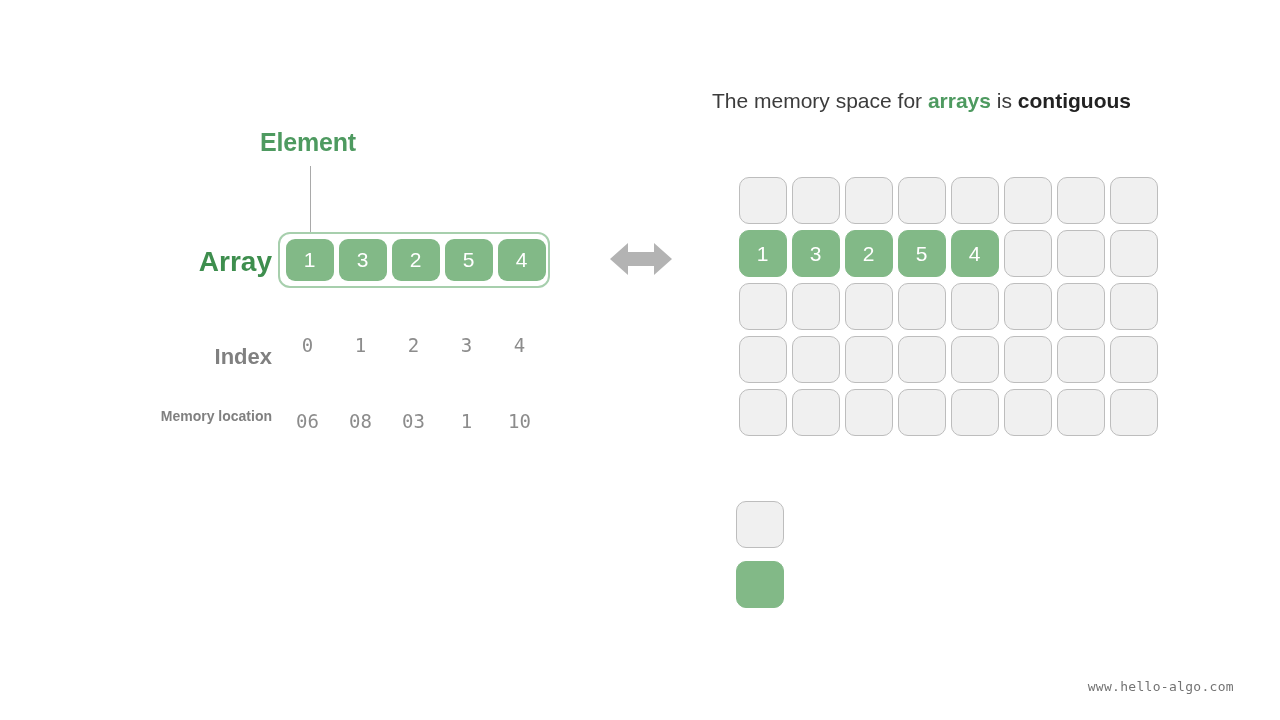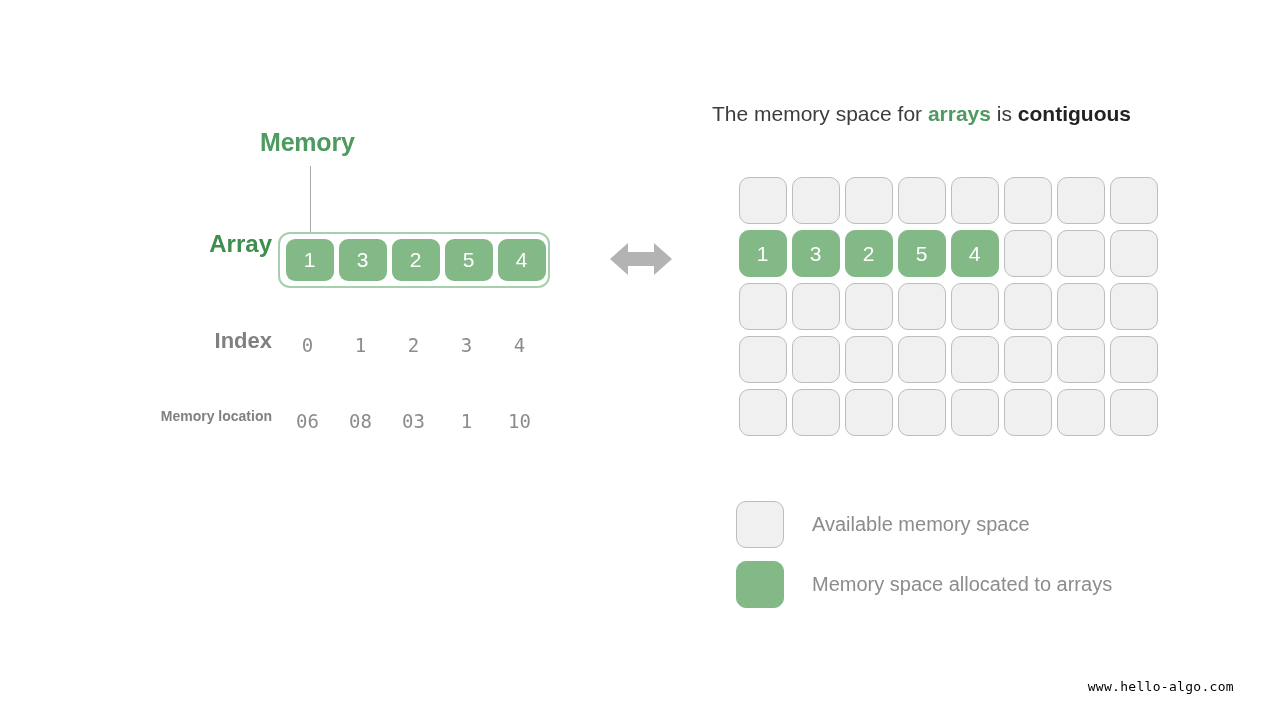--- a/index.html
+++ b/index.html
@@ -76,26 +76,26 @@
     font-weight: bold;
     white-space: nowrap;
     text-align: right;
   }
   .row-label-wrap {
     position: absolute;
     left: 0;
     width: 272px;
   }
   .label-array {
-    top: 230px;
-    font-size: 24px;
+    top: 246px;
+    font-size: 28px;
     color: #3e8e4e;
   }
   .label-index {
-    top: 328px;
+    top: 344px;
     font-size: 22px;
     color: #808080;
   }
   .label-memory {
     top: 408px;
     font-size: 14px;
     color: #808080;
   }
 
   .value-row {
@@ -125,21 +125,21 @@
     top: 235px;
     width: 62px;
     height: 48px;
   }
 
   
 
   .memory-title {
     position: absolute;
     left: 712px;
-    top: 102px;
+    top: 89px;
     font-size: 21px;
     color: #3c3c3c;
     white-space: nowrap;
   }
   .memory-title .hl-green {
     color: #4e9a60;
     font-weight: bold;
   }
   .memory-title .hl-dark {
     color: #222222;
@@ -210,30 +210,30 @@
     white-space: nowrap;
   }
 
   
   .watermark {
     position: absolute;
     right: 46px;
     bottom: 26px;
     font-family: "DejaVu Sans Mono", monospace;
     font-size: 13px;
-    color: #000000;
+    color: #737373;
     letter-spacing: 0.3px;
   }
 </style>
 </head>
 <body>
 
 <div class="stage">
 
-  <div class="element-label">Memory</div>
+  <div class="element-label">Element</div>
   <div class="element-connector"></div>
 
   <div class="row-label-wrap">
     <div class="row-label label-array">Array</div>
   </div>
   <div class="row-label-wrap">
     <div class="row-label label-index">Index</div>
   </div>
   <div class="row-label-wrap">
     <div class="row-label label-memory">Memory location</div>
@@ -319,22 +319,20 @@
         <div class="mem-cell free"></div>
         <div class="mem-cell free"></div>
         <div class="mem-cell free"></div>
         <div class="mem-cell free"></div>
       </div>
     </div>
 
   <div class="legend" id="legend">
       <div class="legend-item">
         <div class="legend-swatch free"></div>
-        <div class="legend-text">Available memory space</div>
       </div>
       <div class="legend-item">
         <div class="legend-swatch used"></div>
-        <div class="legend-text">Memory space allocated to arrays</div>
       </div>
     </div>
 
   <div class="watermark">www.hello-algo.com</div>
 </div>
 
 </body></html>

